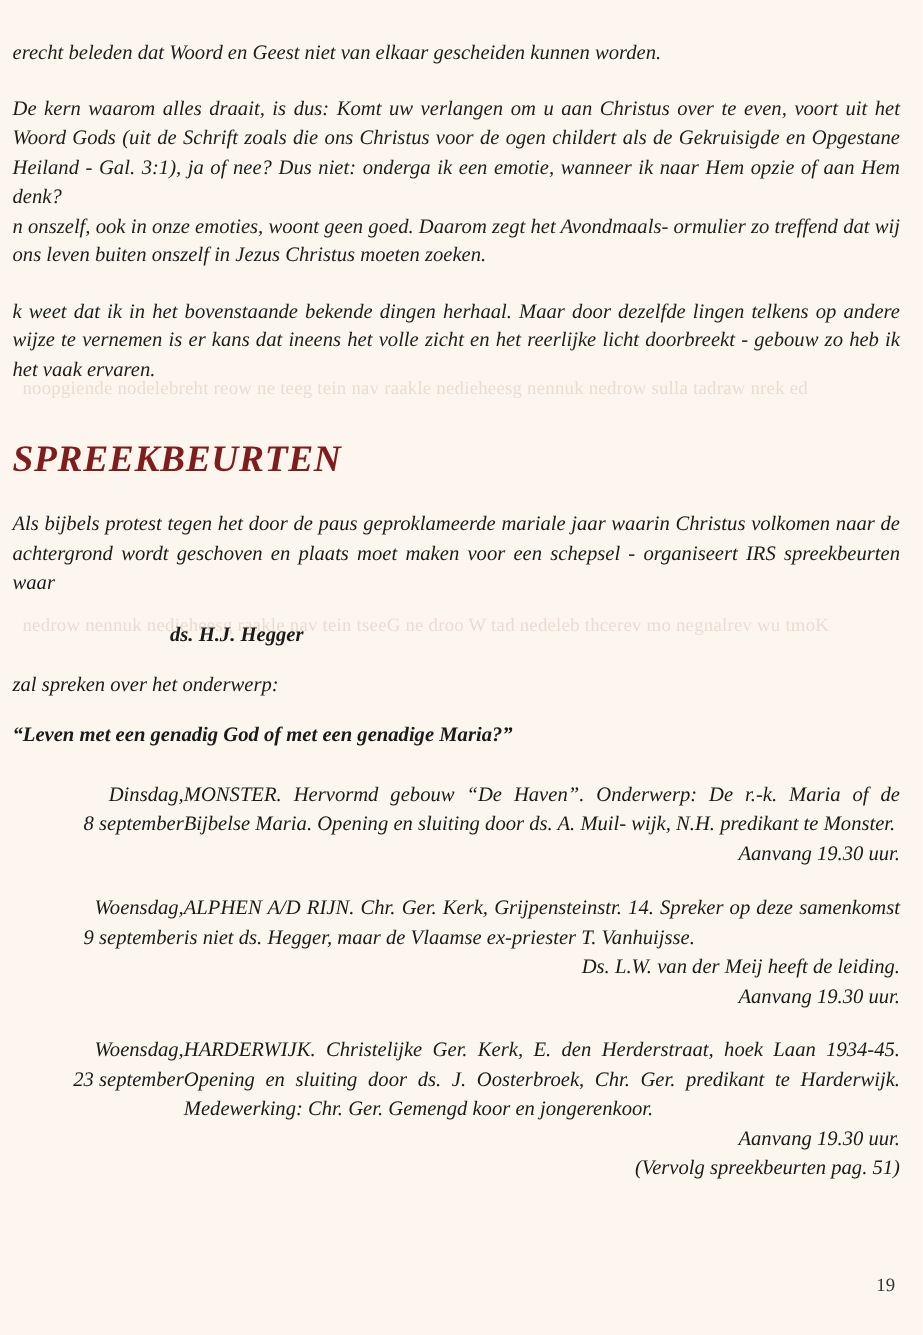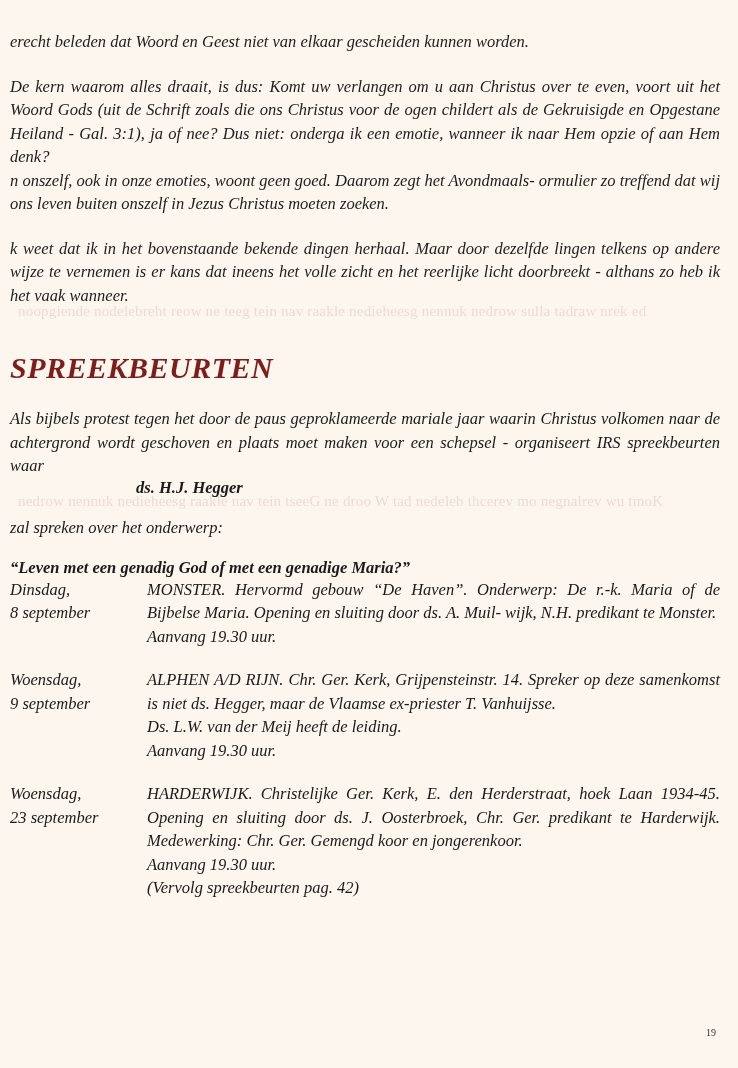--- a/index.html
+++ b/index.html
@@ -56,63 +56,66 @@
     font-weight: bold;
     font-size: 30px;
     letter-spacing: 0.5px;
     color: #7f1d1d;
     margin: 44px 0 22px 0;
   }
   .intro {
     font-size: 16.5px;
     line-height: 23.5px;
     text-align: justify;
+    margin-bottom: 20px;
   }
   .speaker {
     font-weight: bold;
     font-size: 16.5px;
     margin: 0 0 20px 126px;
   }
   .lead-line {
     font-size: 16.5px;
     margin-bottom: 20px;
   }
   .topic {
     font-weight: bold;
     font-size: 16.5px;
+    margin-bottom: 26px;
   }
   table.events {
     width: 100%;
     border-collapse: collapse;
   }
   table.events td {
     vertical-align: top;
     font-size: 16.5px;
     line-height: 23.5px;
     padding: 0 0 20px 0;
+    text-align: right;
   }
   td.date-col {
     width: 137px;
     padding-right: 6px;
     white-space: nowrap;
   }
   td.desc-col {
     text-align: justify;
   }
   .date-line { display: block; }
   .desc-line { display: block; }
   .desc-just {
     display: block;
     text-align: justify;
   }
   .page-num {
     position: absolute;
     right: 22px;
     bottom: 30px;
-    font-size: 10px;
+    font-size: 15px;
     color: #333;
   }
   .cut-top {
     
   }
 </style>
 </head>
 <body>
 
 <div id="page">
@@ -128,21 +131,21 @@
 
     <div class="para-block">
       <p class="body">De kern waarom alles draait, is dus: Komt uw verlangen om u aan Christus over te even, voort uit het Woord Gods (uit de Schrift zoals die ons Christus voor de ogen childert als de Gekruisigde en Opgestane Heiland - Gal. 3:1), ja of nee? Dus niet: onderga ik een emotie, wanneer ik naar Hem opzie of aan Hem denk?</p>
     </div>
 
     <div class="para-block" style="margin-top:-21px;">
       <p class="body">n onszelf, ook in onze emoties, woont geen goed. Daarom zegt het Avondmaals- ormulier zo treffend dat wij ons leven buiten onszelf in Jezus Christus moeten zoeken.</p>
     </div>
 
     <div class="para-block">
-      <p class="body">k weet dat ik in het bovenstaande bekende dingen herhaal. Maar door dezelfde lingen telkens op andere wijze te vernemen is er kans dat ineens het volle zicht en het reerlijke licht doorbreekt - althans zo heb ik het vaak wanneer.</p>
+      <p class="body">k weet dat ik in het bovenstaande bekende dingen herhaal. Maar door dezelfde lingen telkens op andere wijze te vernemen is er kans dat ineens het volle zicht en het reerlijke licht doorbreekt - gebouw zo heb ik het vaak ervaren.</p>
     </div>
 
     <h1 class="section-title">SPREEKBEURTEN</h1>
 
     <div class="intro">Als bijbels protest tegen het door de paus geproklameerde mariale jaar waarin Christus volkomen naar de achtergrond wordt geschoven en plaats moet maken voor een schepsel - organiseert IRS spreekbeurten waar</div>
 
     <div class="speaker">ds. H.J. Hegger</div>
 
     <div class="lead-line">zal spreken over het onderwerp:</div>
 
@@ -175,21 +178,21 @@
         </tr>
 
         <tr>
           <td class="date-col">
             <span class="date-line">Woensdag,</span>
             <span class="date-line">23 september</span>
           </td>
           <td class="desc-col">
             <span class="desc-just">HARDERWIJK. Christelijke Ger. Kerk, E. den Herderstraat, hoek Laan 1934-45. Opening en sluiting door ds. J. Oosterbroek, Chr. Ger. predikant te Harderwijk. Medewerking: Chr. Ger. Gemengd koor en jongerenkoor.</span>
             <span class="desc-line">Aanvang 19.30 uur.</span>
-            <span class="desc-line">(Vervolg spreekbeurten pag. 42)</span>
+            <span class="desc-line">(Vervolg spreekbeurten pag. 51)</span>
           </td>
         </tr>
 
       </tbody>
     </table>
 
   </div>
 
   <div class="page-num">19</div>
 </div>

